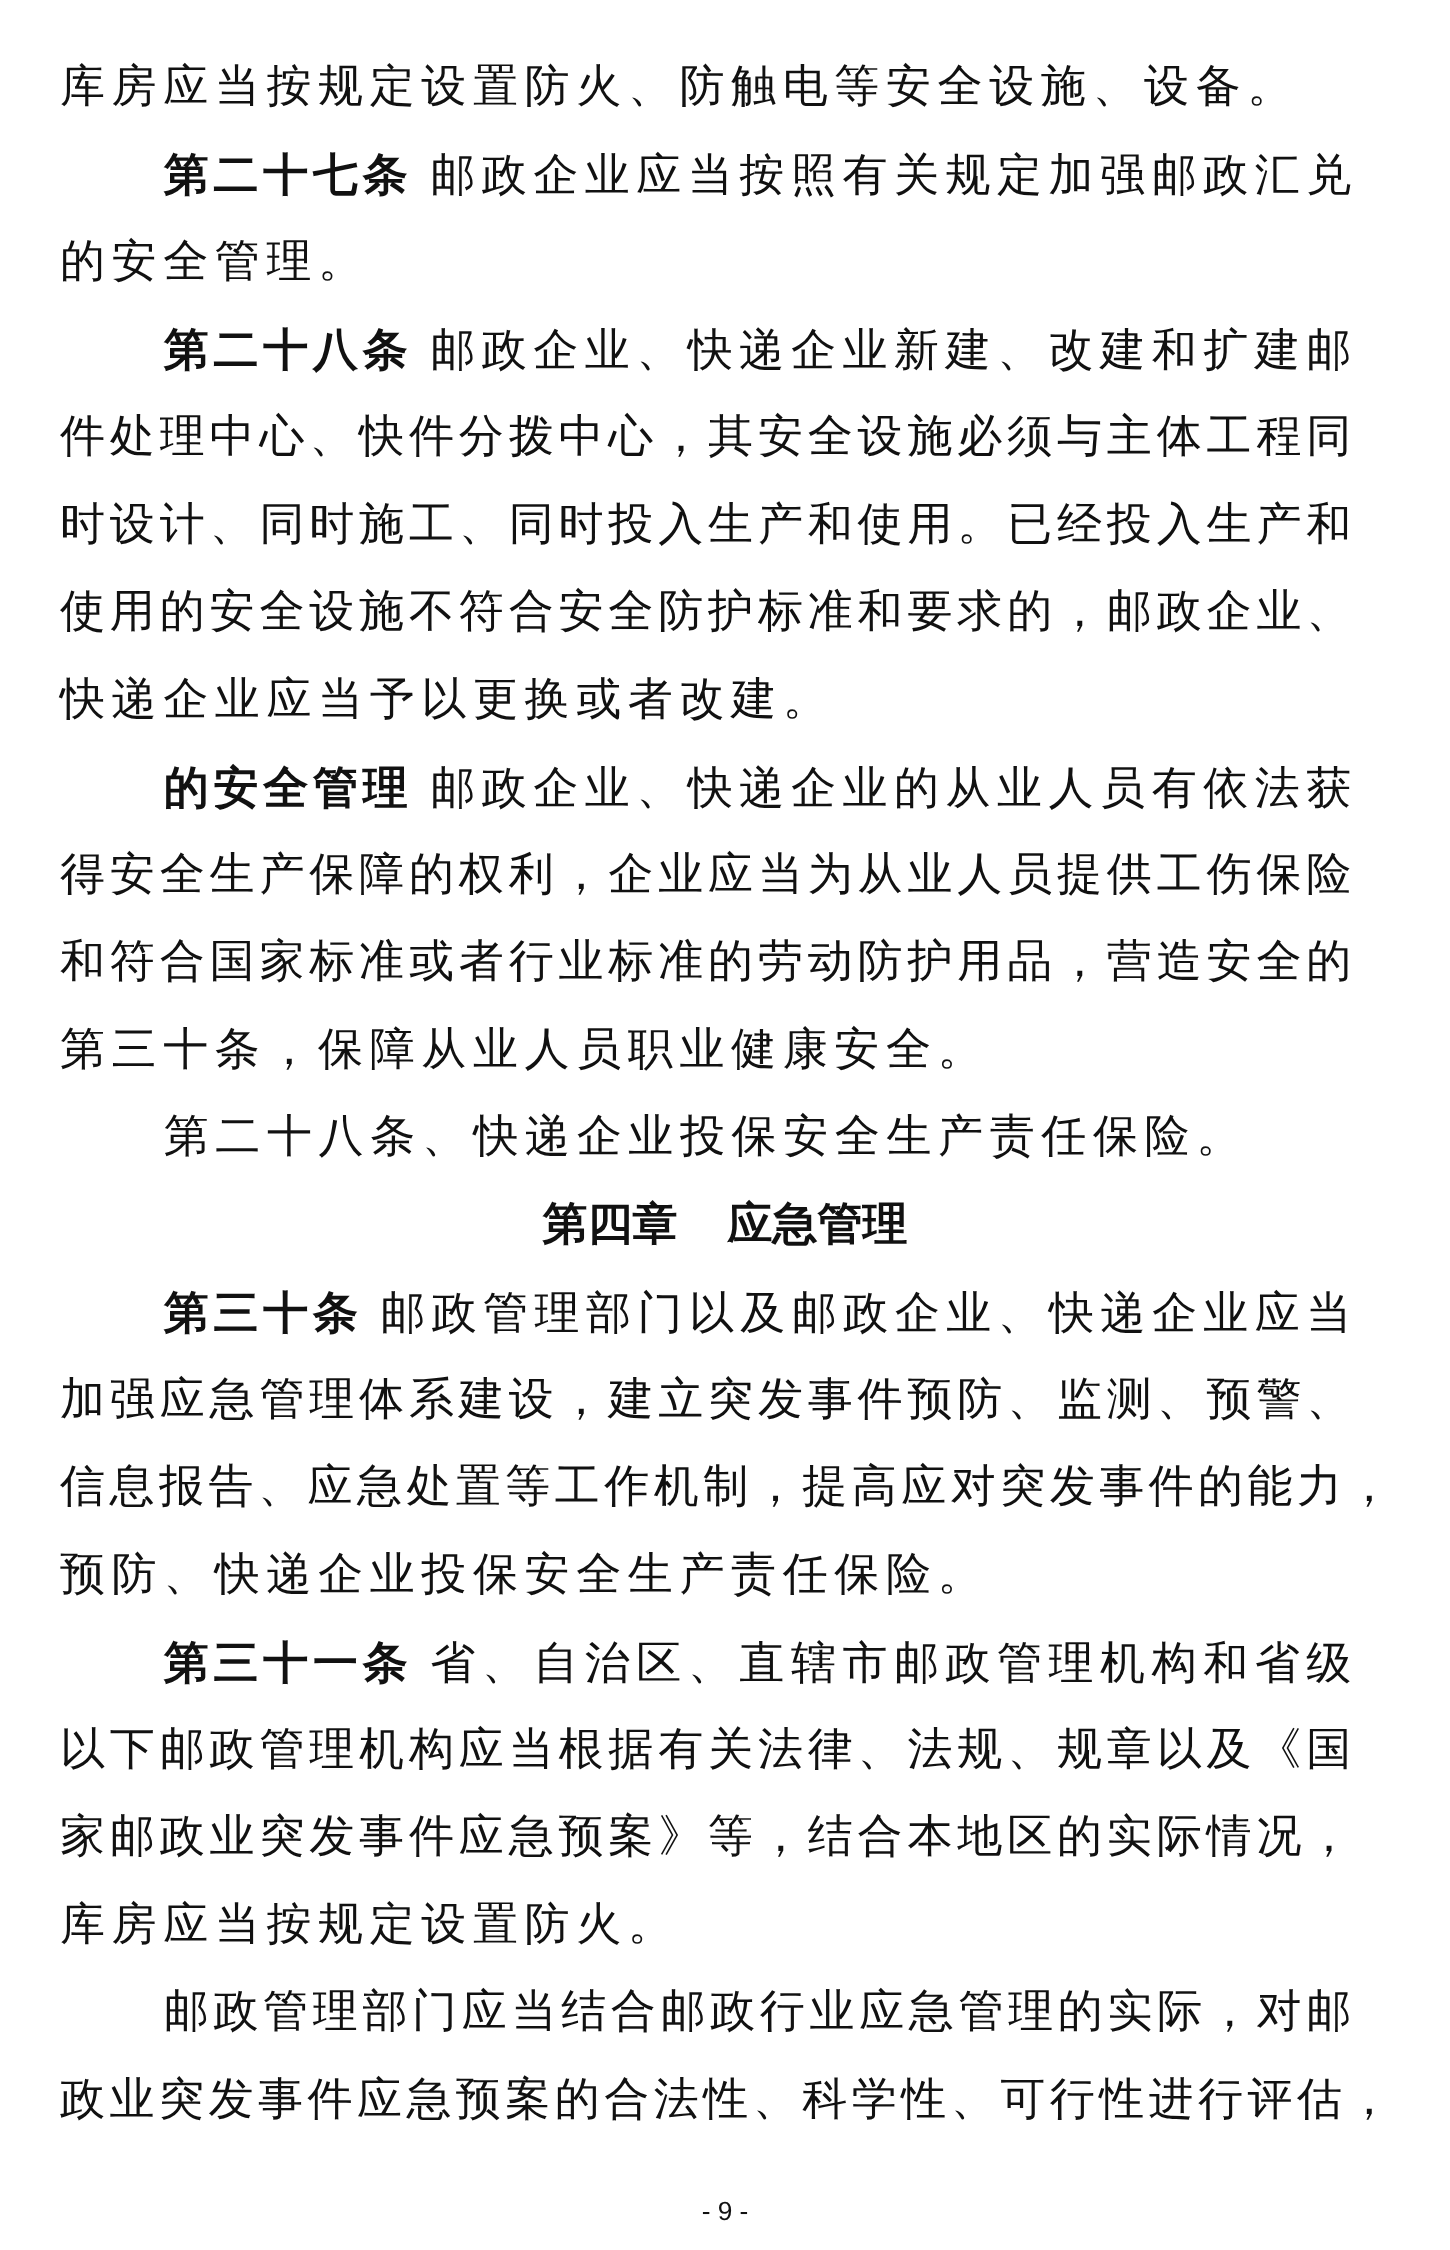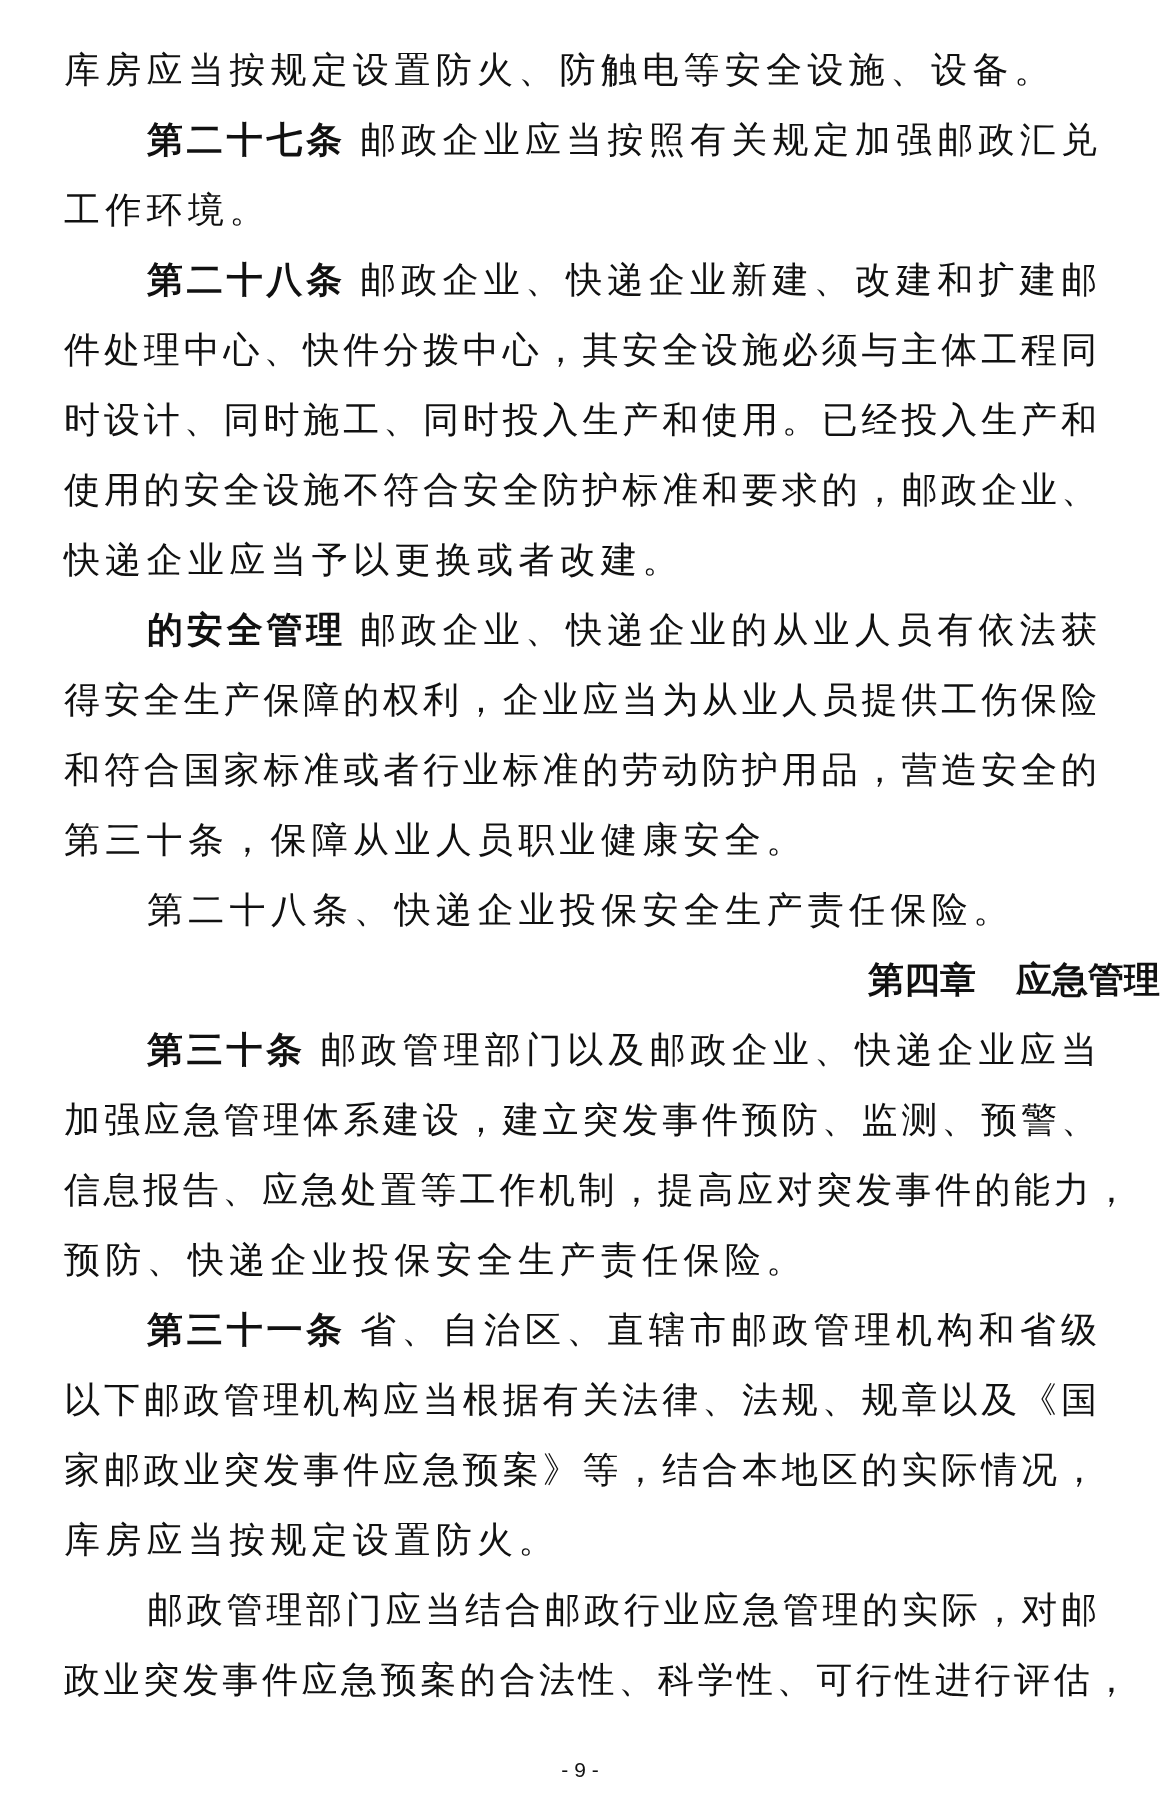--- a/index.html
+++ b/index.html
@@ -1,40 +1,40 @@
 <!DOCTYPE html>
 <html><head>
 <meta charset="utf-8">
 <style>
   html, body { margin: 0; padding: 0; background: #ffffff; }
   body { width: 1160px; height: 1800px; position: relative; overflow: hidden;
          font-family: "DejaVu Serif", "Liberation Serif", serif; color: #111111; }
   .page { position: absolute; left: 0; top: 0; width: 1160px; height: 1800px; }
-  .line { position: absolute; left: 64px; width: 1033px; height: 70px; line-height: 70px;
+  .line { position: absolute; left: 48px; width: 1033px; height: 70px; line-height: 70px;
           font-size: 36px; white-space: nowrap; }
   .full { text-align: justify; text-align-last: justify; }
   .last { text-align: left; letter-spacing: 5.3px; }
   .indent { padding-left: 83px; box-sizing: border-box; }
   .label { font-family: Liberation Sans, sans-serif; font-weight: bold; letter-spacing: 3px; margin-right: 14px; }
-  .chapter { position: absolute; left: 0; width: 1160px; height: 70px; line-height: 70px; text-align: right;
+  .chapter { position: absolute; left: 0; width: 1160px; height: 70px; line-height: 70px; text-align: center;
              font-family: "DejaVu Sans", "Liberation Sans", sans-serif; font-weight: bold; font-size: 36px; }
   .chapter span { display: inline-block; }
   .chapter .gap { width: 40px; }
   .pagenum { position: absolute; left: 0; width: 1160px; top: 1758px; text-align: center;
              font-family: "Liberation Sans", sans-serif; font-size: 21px; color: #111; }
 </style>
 </head>
 <body>
 
 <div class="page">
   <div id="body-lines">
 
     <div class="line last" style="top:35px"><span>库房应当按规定设置防火、防触电等安全设施、设备。</span></div>
     <div class="line full indent" style="top:105px"><span class="label">第二十七条</span><span>邮 政 企 业 应 当 按 照 有 关 规 定 加 强 邮 政 汇 兑</span></div>
-    <div class="line last" style="top:175px"><span>工作环境。</span></div>
+    <div class="line last" style="top:175px"><span>的安全管理。</span></div>
     <div class="line full indent" style="top:245px"><span class="label">第二十八条</span><span>邮 政 企 业 、 快 递 企 业 新 建 、 改 建 和 扩 建 邮</span></div>
     <div class="line full" style="top:315px"><span>件 处 理 中 心 、 快 件 分 拨 中 心 ， 其 安 全 设 施 必 须 与 主 体 工 程 同</span></div>
     <div class="line full" style="top:385px"><span>时 设 计 、 同 时 施 工 、 同 时 投 入 生 产 和 使 用 。 已 经 投 入 生 产 和</span></div>
     <div class="line full" style="top:455px"><span>使 用 的 安 全 设 施 不 符 合 安 全 防 护 标 准 和 要 求 的 ， 邮 政 企 业 、</span></div>
     <div class="line last" style="top:525px"><span>快递企业应当予以更换或者改建。</span></div>
     <div class="line full indent" style="top:595px"><span class="label">的安全管理</span><span>邮 政 企 业 、 快 递 企 业 的 从 业 人 员 有 依 法 获</span></div>
     <div class="line full" style="top:665px"><span>得 安 全 生 产 保 障 的 权 利 ， 企 业 应 当 为 从 业 人 员 提 供 工 伤 保 险</span></div>
     <div class="line full" style="top:735px"><span>和 符 合 国 家 标 准 或 者 行 业 标 准 的 劳 动 防 护 用 品 ， 营 造 安 全 的</span></div>
     <div class="line last" style="top:805px"><span>第三十条，保障从业人员职业健康安全。</span></div>
     <div class="line last indent" style="top:875px"><span>第二十八条、快递企业投保安全生产责任保险。</span></div>

